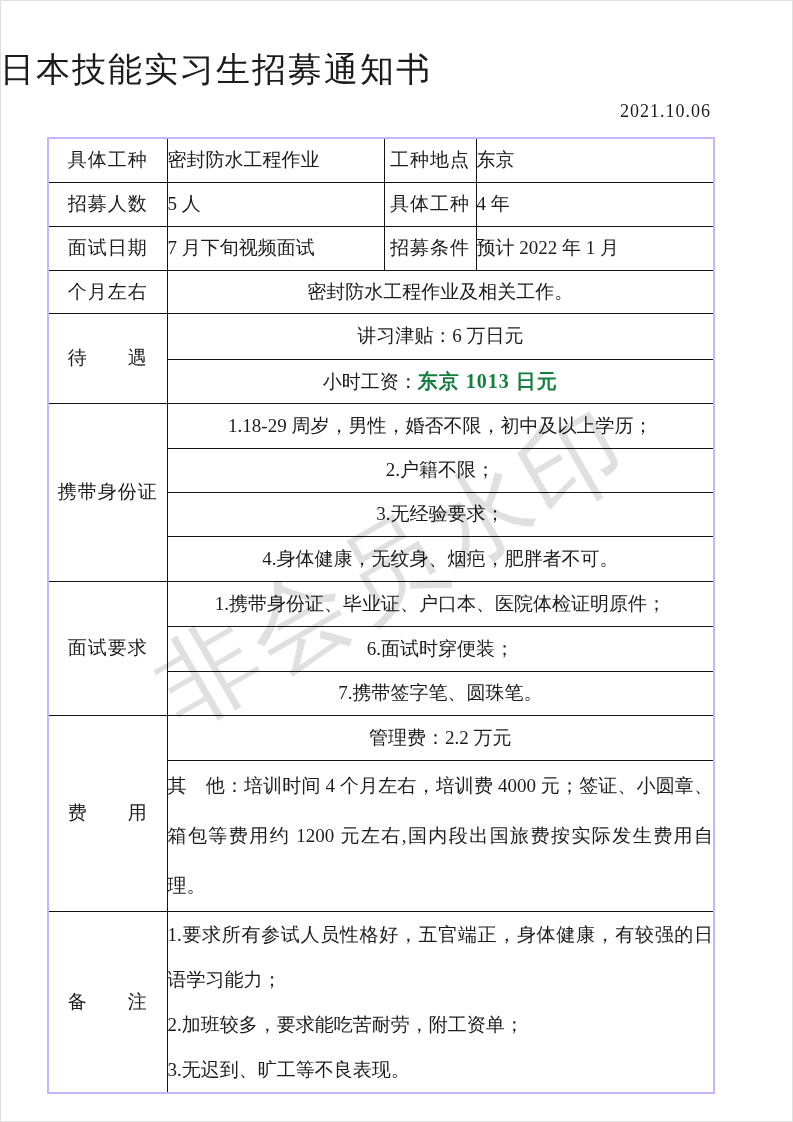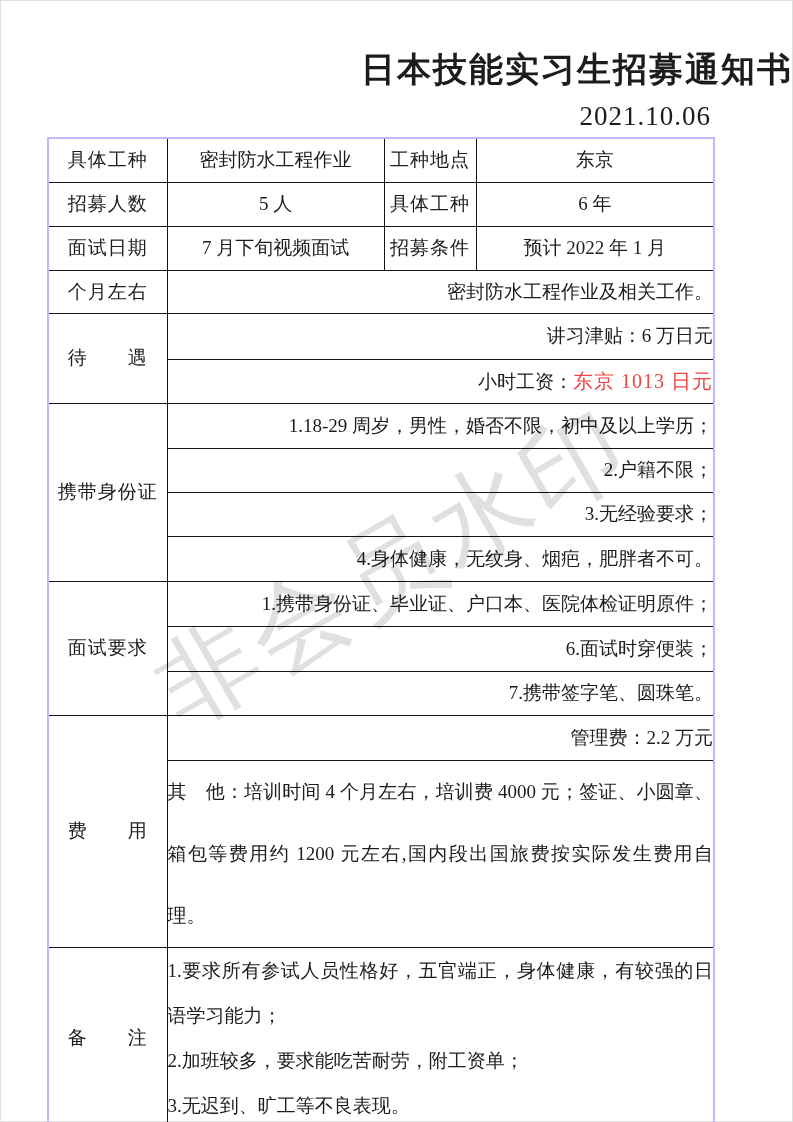--- a/index.html
+++ b/index.html
@@ -12,53 +12,53 @@
     font-family:"Liberation Serif","DejaVu Serif",serif;
     color:#1c1c1c;
   }
   .page-border {
     position:absolute; inset:0;
     border:1px solid #e0e0e0;
     pointer-events:none;
   }
   .doc-title {
     position:absolute; top:47px; left:0; width:100%;
-    margin:0; text-align:right;
-    font-size:34px; font-weight:bold; letter-spacing:2px;
+    margin:0; text-align:left;
+    font-size:34px; font-weight:normal; letter-spacing:2px;
   }
   .doc-date {
     position:absolute; top:101px; right:82px;
-    font-size:27px; letter-spacing:1px;
+    font-size:18px; letter-spacing:1px;
   }
   table.notice {
     position:absolute; left:47px; top:137px;
     width:666px;
     border-collapse:collapse; table-layout:fixed;
     font-size:19px;
     border:2px solid #c4b5fd;
   }
   table.notice td {
     border:1.5px solid #141414;
     padding:0;
     vertical-align:middle;
     overflow:hidden;
   }
   .lbl { text-align:center; letter-spacing:1px; }
-  .ctr { text-align:center; }
-  .txt { text-align:right; padding:0 10px 0 8px; }
+  .ctr { text-align:left; }
+  .txt { text-align:center; padding:0 10px 0 8px; }
   .indent { padding-left:21px; }
   .just {
     text-align:justify; text-justify:inter-ideograph;
-    line-height:62px; padding:2px 8px 2px 8px;
+    line-height:50px; padding:2px 8px 2px 8px;
   }
   .notes-cell { padding:2px 10px 2px 8px; }
   .notes-cell .note-line {
     line-height:45px; text-align:justify; text-justify:inter-ideograph;
   }
-  .wage-value { color:#ef4444; font-weight:normal; font-size:20px; letter-spacing:1px; }
+  .wage-value { color:#15803d; font-weight:bold; font-size:20px; letter-spacing:1px; }
   .watermark {
     position:absolute; left:393px; top:568px;
     transform:translate(-50%,-50%) rotate(-30deg);
     font-family:"Liberation Sans","DejaVu Sans",sans-serif;
     font-size:100px; letter-spacing:5px;
     color:rgba(0,0,0,0.12);
     white-space:nowrap;
     pointer-events:none;
     z-index:3;
   }
@@ -84,21 +84,21 @@
     <tr style="height:44px">
       <td class="lbl">具体工种</td>
       <td class="ctr">密封防水工程作业</td>
       <td class="lbl">工种地点</td>
       <td class="ctr">东京</td>
     </tr>
     <tr style="height:44px">
       <td class="lbl">招募人数</td>
       <td class="ctr">5 人</td>
       <td class="lbl">具体工种</td>
-      <td class="ctr">6 年</td>
+      <td class="ctr">4 年</td>
     </tr>
     <tr style="height:44px">
       <td class="lbl">面试日期</td>
       <td class="ctr">7 月下旬视频面试</td>
       <td class="lbl">招募条件</td>
       <td class="ctr">预计 2022 年 1 月</td>
     </tr>
 
     <tr style="height:43px">
       <td class="lbl">个月左右</td>

